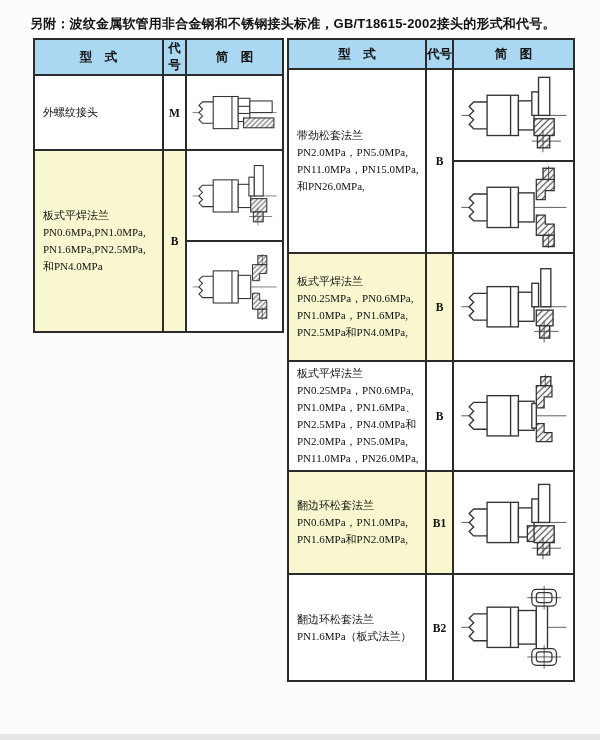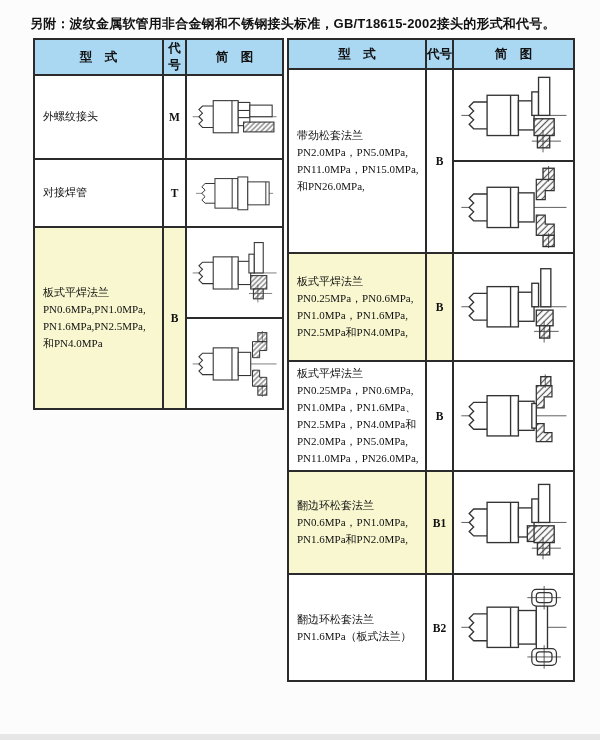--- a/index.html
+++ b/index.html
@@ -74,59 +74,38 @@
       <col style="width:129px">
       <col style="width:23px">
       <col style="width:97px">
     </colgroup>
   <tbody>
       <tr style="height:30px">
     <th>型　式</th>
     <th>代号</th>
     <th>简　图</th>
   </tr>
-  <tr style="height:84px">
+  <tr style="height:75px">
     <td class="c-type">
           <div class="type-text">外螺纹接头</div>
         </td>
     <td class="c-code">M</td>
     <td class="c-sk">
           <div class="sk-wrap">
             <div class="sub-sketch">
               <svg viewBox="0 0 100 74" preserveAspectRatio="xMidYMid meet">
                 <line x1="3" y1="37" x2="97" y2="37" stroke="#333333" stroke-width="0.7"></line>
                 <path d="M26 25 L14 25 L10 29 L14 33 L10 37 L14 41 L10 45 L14 49 L26 49" fill="#fff" stroke="#333333" stroke-width="1.2"></path>
                 <rect x="26" y="19" width="28" height="36" fill="#fff" stroke="#333333" stroke-width="1.2"></rect>
                 <line x1="47" y1="19" x2="47" y2="55" stroke="#333333" stroke-width="1.2"></line>
                 <rect x="54" y="21" width="13" height="26" fill="#fff" stroke="#333333" stroke-width="1.2"></rect>
                 <line x1="54" y1="30" x2="67" y2="30" stroke="#333333" stroke-width="1.2"></line>
                 <line x1="54" y1="38" x2="67" y2="38" stroke="#333333" stroke-width="1.2"></line>
                 <rect x="67" y="24" width="25" height="13" fill="#fff" stroke="#333333" stroke-width="1.2"></rect>
                 <rect x="60" y="43" width="34" height="11" fill="url(#hatch)" stroke="#333333" stroke-width="1.2"></rect>
-              </svg>
-            </div>
-          </div>
-        </td>
-  </tr>
-  <tr style="height:68px">
-    <td class="c-type">
-          <div class="type-text">对接焊管</div>
-        </td>
-    <td class="c-code">T</td>
-    <td class="c-sk">
-          <div class="sk-wrap">
-            <div class="sub-sketch">
-              <svg viewBox="0 0 100 74" preserveAspectRatio="xMidYMid meet">
-                <line x1="3" y1="37" x2="97" y2="37" stroke="#333333" stroke-width="0.7"></line>
-                <path d="M26 25 L14 25 L10 29 L14 33 L10 37 L14 41 L10 45 L14 49 L26 49" fill="#fff" stroke="#333333" stroke-width="1.2"></path>
-                <rect x="26" y="19" width="28" height="36" fill="#fff" stroke="#333333" stroke-width="1.2"></rect>
-                <line x1="47" y1="19" x2="47" y2="55" stroke="#333333" stroke-width="1.2"></line>
-                <rect x="54" y="17" width="12" height="40" fill="#fff" stroke="#333333" stroke-width="1.2"></rect>
-                <rect x="66" y="23" width="26" height="28" fill="#fff" stroke="#333333" stroke-width="1.2"></rect>
-                <line x1="88" y1="23" x2="88" y2="51" stroke="#333333" stroke-width="1.2"></line>
               </svg>
             </div>
           </div>
         </td>
   </tr>
   <tr style="height:182px" class="hl">
     <td class="c-type">
           <div class="type-text">板式平焊法兰
 PN0.6MPa,PN1.0MPa,
 PN1.6MPa,PN2.5MPa,

